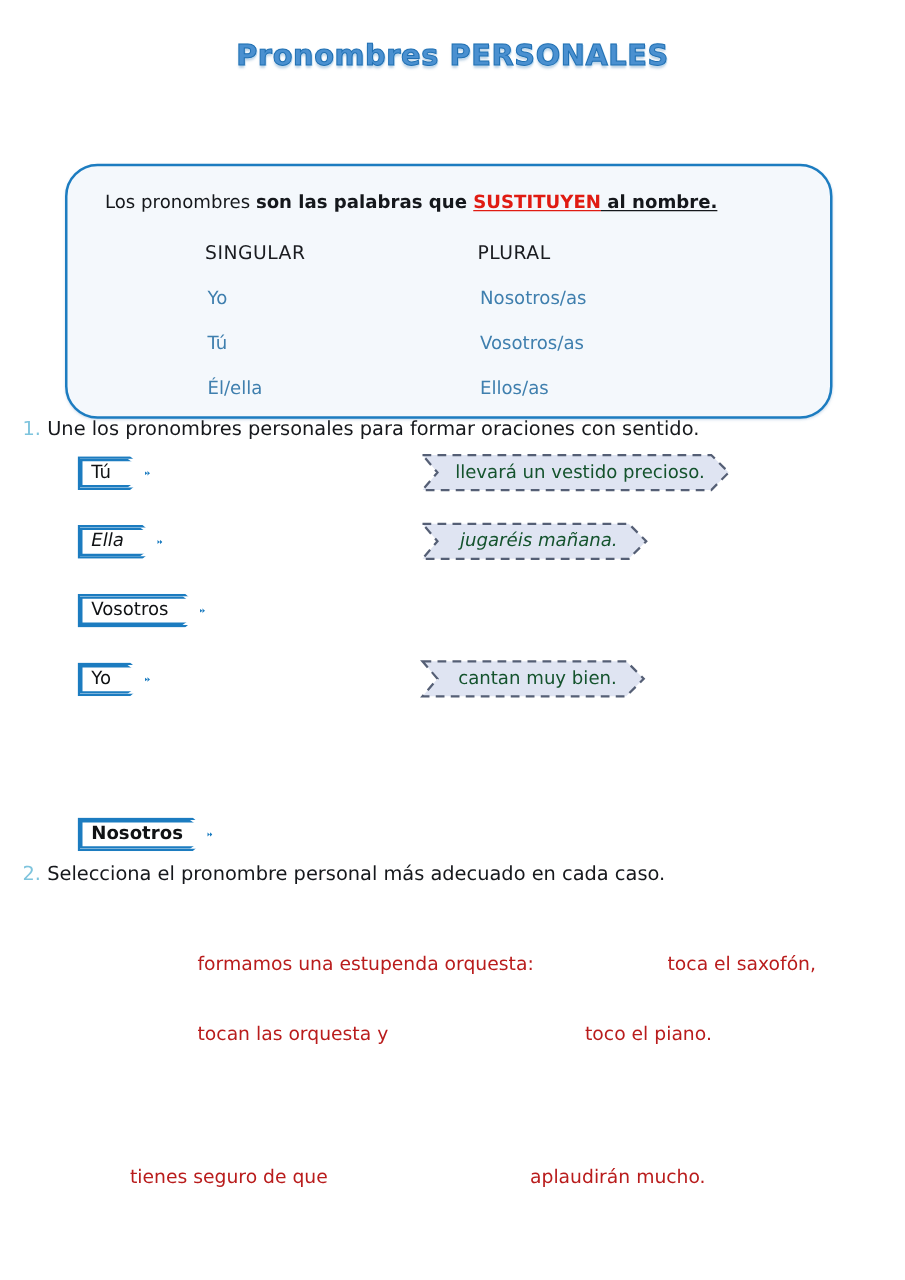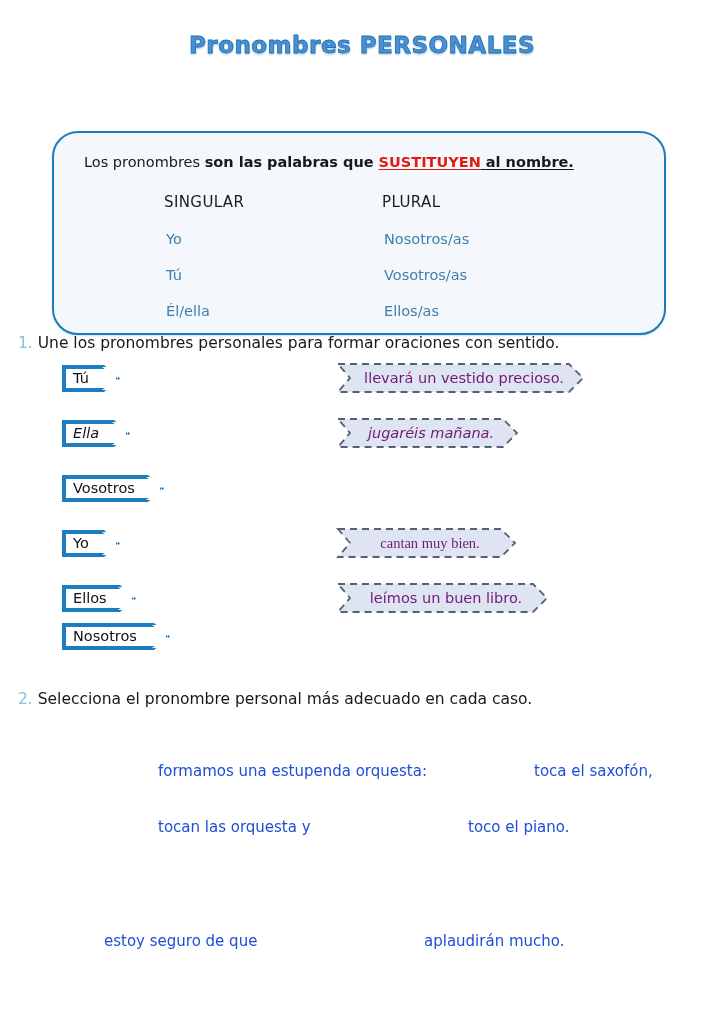--- a/index.html
+++ b/index.html
@@ -151,21 +151,21 @@
   
   .phrase-banner {
     position: absolute;
     height: 30px;
     box-sizing: border-box;
     display: flex;
     align-items: center;
     justify-content: center;
     padding: 0 16px 0 22px;
     font-size: 14.5px;
-    color: #701a75;
+    color: #14532d;
     line-height: 1;
     white-space: nowrap;
   }
   .phrase-banner svg {
     position: absolute;
     left: 0;
     top: 0;
     width: 100%;
     height: 100%;
     overflow: visible;
@@ -179,21 +179,21 @@
   #ex2-area {
     position: absolute;
     left: 0;
     top: 744px;
     width: 724px;
     height: 230px;
   }
   .ex2-line {
     position: absolute;
     font-size: 15px;
-    color: #1d4ed8;
+    color: #b91c1c;
     white-space: nowrap;
     text-align: right;
   }
   .ex2-seg { display: inline-block; }
 </style>
 </head>
 <body>
 
 <div id="worksheet-title">Pronombres PERSONALES</div>
 
@@ -249,41 +249,30 @@
   <div class="match-row" style="top:110px;">
     <div class="pron-tag" style="top:3px;width:102px;">
       <span>Vosotros</span>
     </div>
   </div>
 
   <div class="match-row" style="top:165px;">
     <div class="pron-tag" style="top:3px;width:58px;">
       <span>Yo</span>
     </div>
-    <div class="phrase-banner" style="left:337px;top:1px;width:180px;font-family:Liberation Serif, serif;">
+    <div class="phrase-banner" style="left:337px;top:1px;width:180px;">
       <svg viewBox="0 0 180 30" preserveAspectRatio="none">
         <path d="M1,1 L164,1 L178,15 L164,29 L1,29 L13,15 Z" fill="#dfe4f2" stroke="#555f75" stroke-width="1.8" stroke-dasharray="7 5" vector-effect="non-scaling-stroke"></path>
       </svg>
       <span>cantan muy bien.</span>
     </div>
   </div>
 
-  <div class="match-row" style="top:220px;">
-    <div class="pron-tag" style="top:3px;width:74px;">
-      <span>Ellos</span>
-    </div>
-    <div class="phrase-banner" style="left:337px;top:1px;width:212px;">
-      <svg viewBox="0 0 212 30" preserveAspectRatio="none">
-        <path d="M1,1 L196,1 L210,15 L196,29 L1,29 L13,15 Z" fill="#dfe4f2" stroke="#555f75" stroke-width="1.8" stroke-dasharray="7 5" vector-effect="non-scaling-stroke"></path>
-      </svg>
-      <span>leímos un buen libro.</span>
-    </div>
-  </div>
-
-  <div class="match-row" style="top:258px;">
+
+  <div class="match-row" style="top:289px;font-weight:bold;">
     <div class="pron-tag" style="top:3px;width:108px;">
       <span>Nosotros</span>
     </div>
   </div>
 </div>
 
 <div class="instruction" id="instruction-2">
   <span class="num">2.</span>
   <span>Selecciona el pronombre personal más adecuado en cada caso.</span>
 </div>
@@ -299,18 +288,18 @@
 
   <div class="ex2-line" style="left:158px;top:74px;">
     <span class="ex2-seg">tocan las orquesta  y</span>
   </div>
   <div class="ex2-line" style="left:448px;top:74px;margin-left:20px;">
     <span class="ex2-seg">toco el piano.</span>
   </div>
 
 
   <div class="ex2-line" style="left:104px;top:188px;">
-    <span class="ex2-seg">estoy seguro de que</span>
+    <span class="ex2-seg">tienes seguro de que</span>
   </div>
   <div class="ex2-line" style="left:424px;top:188px;">
     <span class="ex2-seg">aplaudirán mucho.</span>
   </div>
 </div>
 
 </body></html>

